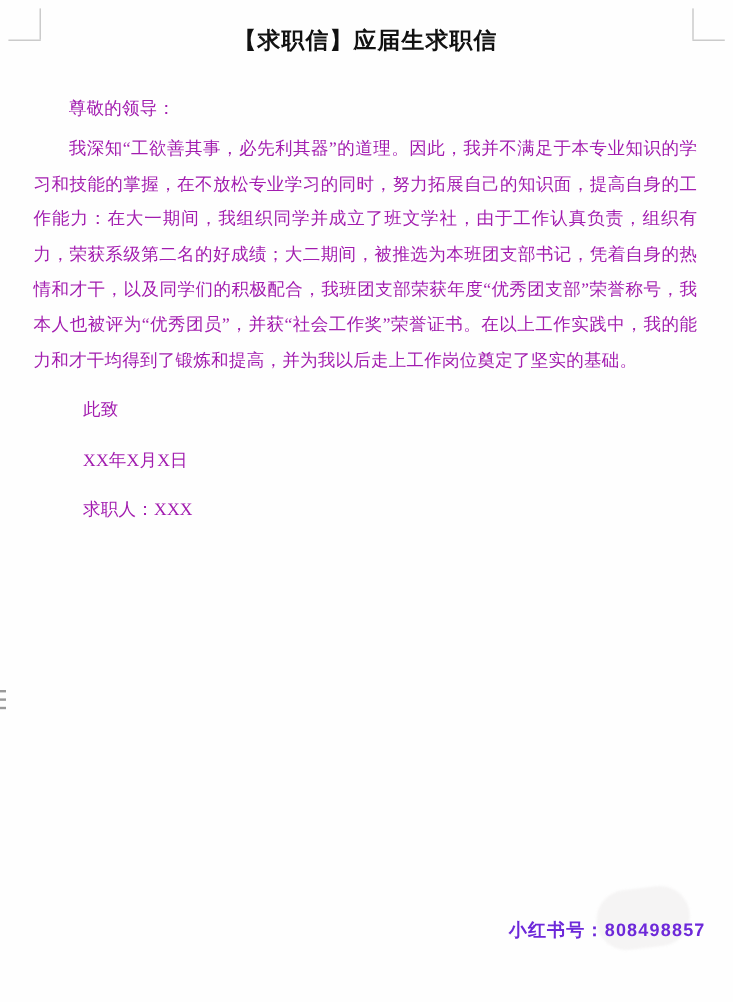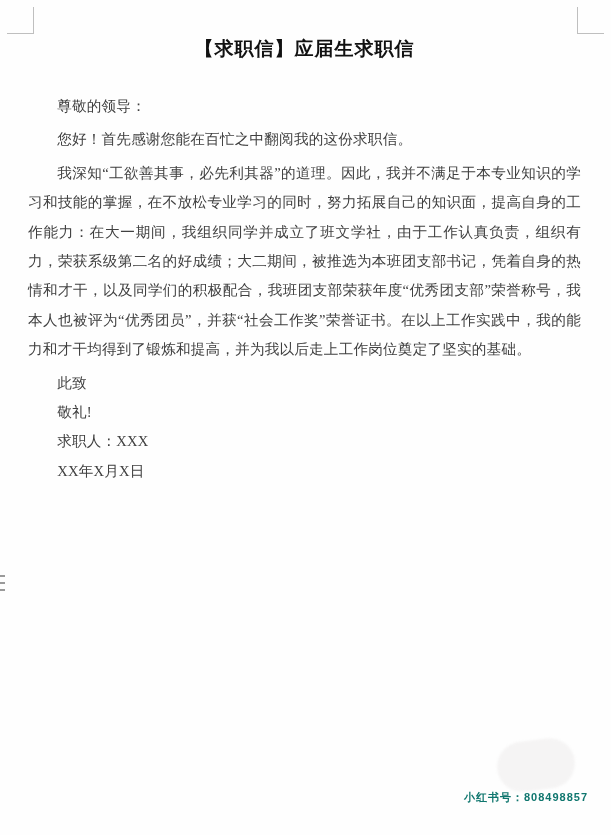--- a/index.html
+++ b/index.html
@@ -20,43 +20,43 @@
   
   .crop { position: absolute; background: #bfbfbf; }
   .crop.tl-v { left: 33px; top: 7px;  width: 1px;  height: 26px; }
   .crop.tl-h { left: 7px;  top: 33px; width: 27px; height: 1px;  }
   .crop.tr-v { left: 577px; top: 7px; width: 1px;  height: 26px; }
   .crop.tr-h { left: 577px; top: 33px; width: 27px; height: 1px; }
 
   .content {
     position: absolute;
     left: 28px;
-    top: 36px;
+    top: 21px;
     width: 553px;
   }
   .doc-title {
     margin: 0 0 30px 0;
     text-align: center;
     font-family: "Liberation Sans", sans-serif;
     font-size: 19px;
     font-weight: 700;
     color: #111111;
     letter-spacing: 1px;
   }
   p.doc-par {
     margin: 0 0 4px 0;
     font-size: 14.6px;
     line-height: 29.4px;
-    color: #404040;
+    color: #a21caf;
     text-align: justify;
     text-indent: 2em;
     letter-spacing: 0.2px;
     word-break: break-all;
   }
-  p.doc-par.closing-line { margin: 0; text-align: left; }
+  p.doc-par.closing-line { margin: 12px; text-align: left; }
 
   .caret {
     display: inline-block;
     width: 1.5px;
     height: 17px;
     background: #3a3a3a;
     vertical-align: -3px;
     margin: 0 0 0 1px;
   }
 
@@ -83,50 +83,48 @@
     width: 78px;
     height: 50px;
     border-radius: 26px;
     background: rgba(185, 180, 180, 0.13);
     transform: rotate(-7deg);
     filter: blur(1px);
   }
   .watermark-text {
     position: absolute;
     right: 23px;
-    top: 790px;
+    top: 766px;
     font-family: "Liberation Sans", sans-serif;
-    font-size: 11px;
+    font-size: 15px;
     font-weight: 700;
-    color: #0f766e;
+    color: #6d28d9;
     letter-spacing: 1px;
   }
 </style>
 </head>
 <body>
 
 <div class="page">
 
   <span class="crop tl-v"></span>
   <span class="crop tl-h"></span>
   <span class="crop tr-v"></span>
   <span class="crop tr-h"></span>
 
   <div class="content">
     <h1 class="doc-title">【求职信】应届生求职信</h1>
 
     <p class="doc-par">尊敬的领导：</p>
-    <p class="doc-par">您好！首先感谢您能在百忙之中翻阅我的这份求职信。</p>
     <p class="doc-par">我深知“工欲善其事，必先利其器”的道理。因此，我并不满足于本专业知识的学习和技能的掌握，在不放松专业学习的同时，努力拓展自己的知识面，提高自身的工作能力：在大一期间，我组织同学并成立了班文学社，由于工作认真负责，组织有力，荣获系级第二名的好成绩；大二期间，被推选为本班团支部书记，凭着自身的热情和才干，以及同学们的积极配合，我班团支部荣获年度“优秀团支部”荣誉称号，我本人也被评为“优秀团员”，并获“社会工作奖”荣誉证书。在以上工作实践中，我的能力和才干均得到了锻炼和提高，并为我以后走上工作岗位奠定了坚实的基础。</p>
 
 
     <p class="doc-par closing-line">此致</p>
-    <p class="doc-par closing-line">敬礼!</p>
+    <p class="doc-par closing-line">XX年X月X日</p>
     <p class="doc-par closing-line">求职人：XXX</p>
-    <p class="doc-par closing-line">XX年X月X日</p>
   </div>
 
   <div class="edge-marks">
     <i></i>
       <i></i>
       <i></i>
   </div>
 
   <div class="stamp"></div>
   <div class="watermark-text">小红书号：808498857</div>

